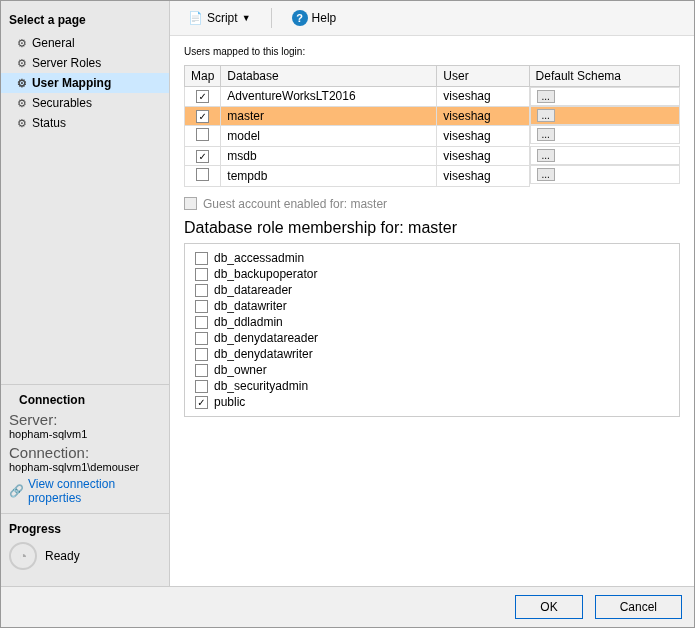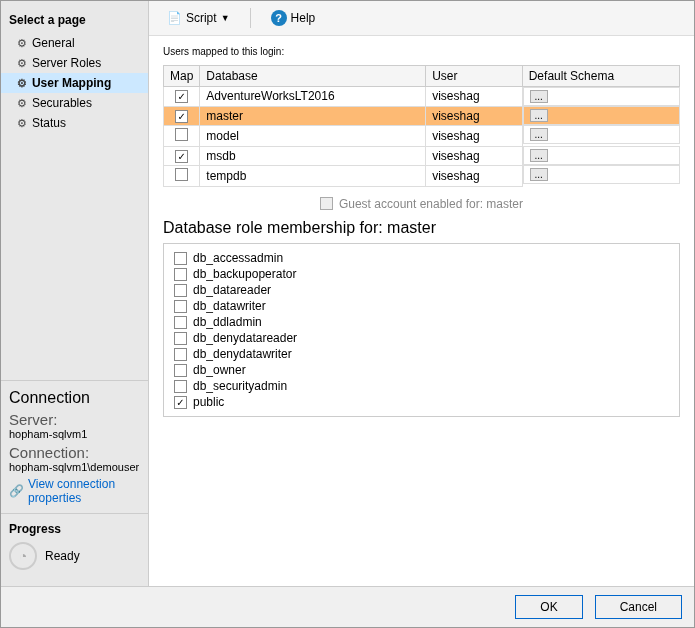--- a/index.html
+++ b/index.html
@@ -1,24 +1,24 @@
 <!DOCTYPE html>
 <html><head>
   <meta charset="utf-8">
   <style>
     * { box-sizing: border-box; margin: 0; padding: 0; font-family: 'Segoe UI', Tahoma, Arial, sans-serif; font-size: 12px; }
     body { width: 695px; height: 628px; background: #f0f0f0; overflow: hidden; }
     .dialog { width: 695px; height: 628px; background: #f0f0f0; display: flex; flex-direction: column; border: 1px solid #999; }
     .dialog-top { display: flex; flex: 1; overflow: hidden; }
-    .left-panel { width: 148px; background: #e8e8e8; border-right: 1px solid #ccc; display: flex; flex-direction: column; padding: 8px 0; }
+    .left-panel { width: 169px; background: #e8e8e8; border-right: 1px solid #ccc; display: flex; flex-direction: column; padding: 8px 0; }
     .left-panel-title { font-weight: bold; padding: 4px 8px 6px 8px; font-size: 12px; }
     .nav-item { display: flex; align-items: center; padding: 3px 8px 3px 16px; cursor: pointer; font-size: 12px; color: #000; text-decoration: none; }
     .nav-item .nav-icon { margin-right: 5px; font-size: 11px; color: #444; }
     .connection-section { margin-top: auto; padding: 8px; border-top: 1px solid #ccc; }
-    .connection-title { font-weight: normal; margin-bottom: 4px; font-size: 16px; }
+    .connection-title { font-weight: bold; margin-bottom: 4px; font-size: 12px; margin-left: 10px; }
     .connection-label { color: #555; font-size: 15px; }
     .connection-value { font-size: 11px; color: #000; margin-bottom: 4px; }
     .view-props { display: flex; align-items: center; color: #0066cc; cursor: pointer; font-size: 11px; margin-top: 4px; }
     .view-props .chain-icon { margin-right: 4px; }
     .progress-section { padding: 8px; border-top: 1px solid #ccc; }
     .progress-title { font-weight: bold; margin-bottom: 6px; }
     .progress-row { display: flex; align-items: center; gap: 8px; }
     .spinner { width: 28px; height: 28px; border: 2px solid #ccc; border-radius: 50%; display: flex; align-items: center; justify-content: center; color: #aaa; font-size: 14px; }
     .right-panel { flex: 1; display: flex; flex-direction: column; background: #fff; }
     .toolbar { display: flex; align-items: center; padding: 6px 10px; background: #f5f5f5; border-bottom: 1px solid #ddd; gap: 8px; }
@@ -28,21 +28,21 @@
     .content-area { flex: 1; padding: 10px 14px; overflow-y: auto; }
     .section-label { margin-bottom: 8px; font-size: 10px; }
     .user-table { width: 100%; border-collapse: collapse; margin-bottom: 10px; }
     .user-table th { background: #f5f5f5; border: 1px solid #ccc; padding: 3px 6px; text-align: left; font-weight: normal; font-size: 12px; }
     .user-table td { border: 1px solid #ddd; padding: 2px 6px; font-size: 12px; }
     .user-table tr.selected td { background: #fdba74; }
     .checkbox-cell { text-align: center; width: 30px; }
     .cb { width: 13px; height: 13px; border: 1px solid #888; display: inline-flex; align-items: center; justify-content: center; background: white; cursor: pointer; font-size: 10px; }
     .cb.checked::after { content: '✓'; color: #000; font-size: 10px; }
     .ellipsis-btn { background: #e8e8e8; border: 1px solid #aaa; padding: 0 3px; cursor: pointer; font-size: 10px; min-width: 18px; }
-    .guest-section { margin-top: 4px; margin-bottom: 8px; display: flex; align-items: center; gap: 6px; color: #888; justify-content: center; }
+    .guest-section { margin-top: 4px; margin-bottom: 8px; display: flex; align-items: center; gap: 6px; color: #888; }
     .guest-cb { width: 13px; height: 13px; border: 1px solid #aaa; background: #eee; display: inline-block; }
     .role-section-label { margin-bottom: 6px; font-size: 16px; }
     .role-list { border: 1px solid #ccc; padding: 6px 10px; background: #fff; }
     .role-item { display: flex; align-items: flex-end; gap: 6px; padding: 1px 0; }
     .role-cb { width: 13px; height: 13px; border: 1px solid #888; display: inline-flex; align-items: center; justify-content: center; background: white; cursor: pointer; flex-shrink: 0; }
     .role-cb.checked::after { content: '✓'; color: #000; font-size: 10px; }
     .dialog-footer { display: flex; justify-content: flex-end; align-items: center; padding: 8px 12px; gap: 12px; border-top: 1px solid #ccc; background: #f0f0f0; }
     .footer-btn { padding: 4px 24px; border: 1px solid #0066cc; background: #f0f0f0; cursor: pointer; font-size: 12px; }
     .footer-btn.primary { background: #f0f0f0; }
     .separator { width: 1px; height: 20px; background: #ccc; margin: 0 4px; }

